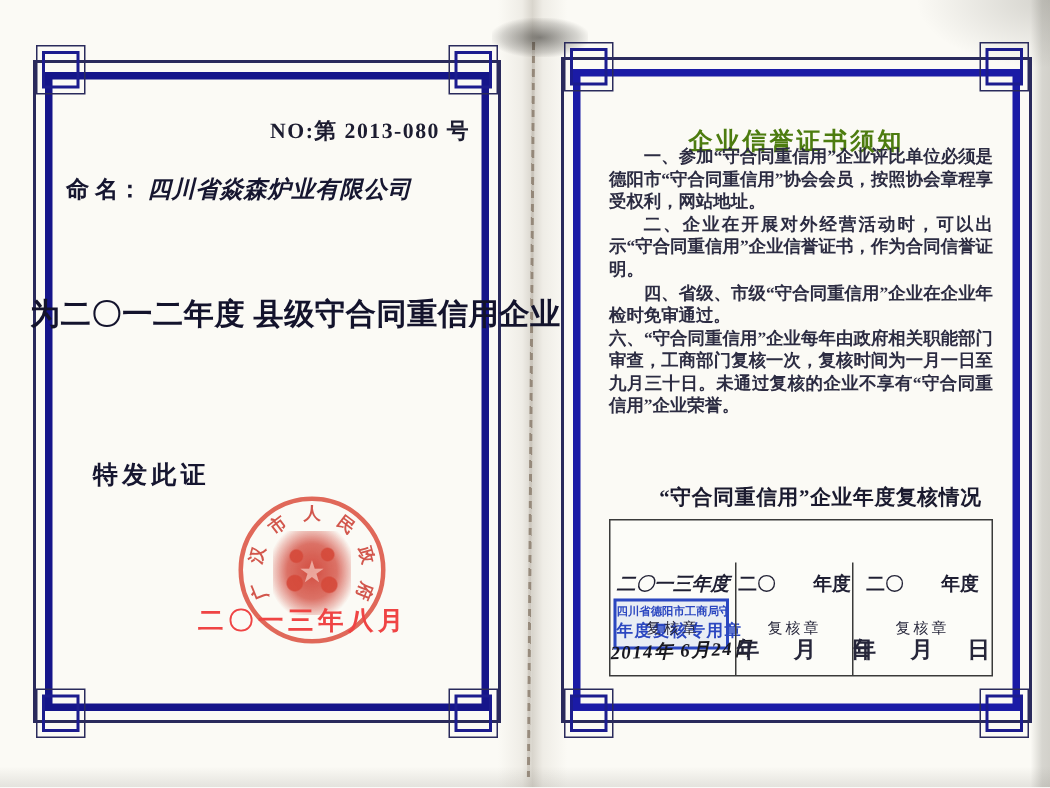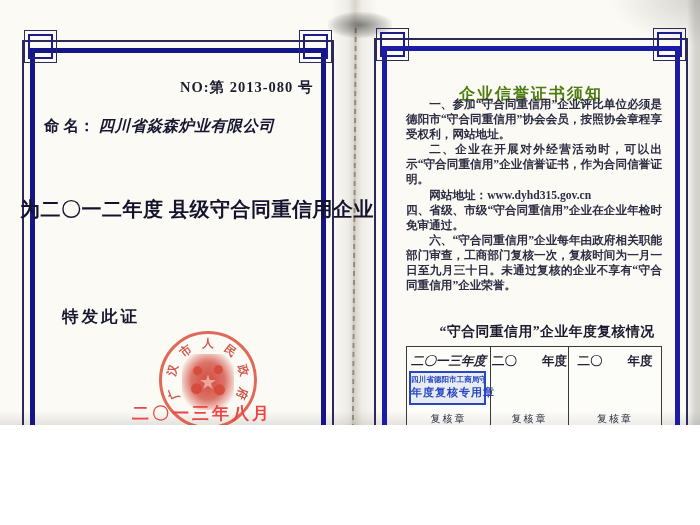--- a/index.html
+++ b/index.html
@@ -1,17 +1,17 @@
 <!DOCTYPE html>
 <html><head>
 <meta charset="utf-8">
 <style>
   html,body{margin:0;padding:0;background:#ffffff;}
   .canvas{
-    position:relative;width:700px;height:425px;overflow:hidden;
+    position:relative;width:700px;height:525px;overflow:hidden;
     background:#fbfaf5;
     font-family:"Liberation Serif","DejaVu Serif",serif;
   }
   
   .fold{
     position:absolute;left:332px;top:0;width:46px;height:525px;
     background:linear-gradient(90deg,rgba(0,0,0,0) 0%,rgba(130,118,98,.10) 35%,rgba(95,82,62,.22) 50%,rgba(130,118,98,.10) 65%,rgba(0,0,0,0) 100%);
   }
   .fold-line{
     position:absolute;left:353px;top:28px;width:2px;height:490px;
@@ -104,21 +104,21 @@
   .notice-body p{margin:0;text-indent:2em;}
   .notice-body p:nth-of-type(4){text-indent:0;}
   .review-title{
     position:absolute;left:16px;top:287px;width:100%;text-align:center;
     font-size:13.8px;font-weight:bold;color:#1a1a2e;letter-spacing:.5px;
   }
   .review-table{
     position:absolute;left:34px;top:310px;width:254px;height:103px;
     display:flex;border:1.6px solid #3a3a3a;background:rgba(255,255,255,.35);
   }
-  .review-table .cell{position:relative;border-left:1.6px solid #3a3a3a;}
+  .review-table .cell{position:relative;border-left:1.6px solid #3a3a3a;margin-top:28px;}
   .review-table .cell:nth-of-type(1){border-left:none;flex:1.04;}
   .review-table .cell:nth-of-type(2){flex:.96;}
   .review-table .cell:nth-of-type(3){flex:1.15;}
   .cell .year{
     position:absolute;left:0;top:6px;width:100%;text-align:center;
     font-size:12.5px;font-weight:bold;color:#1f1f33;white-space:nowrap;
   }
   .cell:nth-of-type(1) .year{font-style:italic;}
   .stamp{
     position:absolute;left:2px;right:4px;top:24px;
@@ -199,21 +199,20 @@
 
     <div class="notice-title">企业信誉证书须知</div>
 
     <div class="notice-body">
 
         <p>一、参加“守合同重信用”企业评比单位必须是德阳市“守合同重信用”协会会员，按照协会章程享受权利，网站地址。</p>
 
         <p>二、企业在开展对外经营活动时，可以出示“守合同重信用”企业信誉证书，作为合同信誉证明。</p>
 
 
-        <p>网站地址：www.dyhd315.gov.cn</p>
 
         <p>四、省级、市级“守合同重信用”企业在企业年检时免审通过。</p>
 
 
         <p>六、“守合同重信用”企业每年由政府相关职能部门审查，工商部门复核一次，复核时间为一月一日至九月三十日。未通过复核的企业不享有“守合同重信用”企业荣誉。</p>
       </div>
 
     <div class="review-title">“守合同重信用”企业年度复核情况</div>
 
     <div class="review-table">

